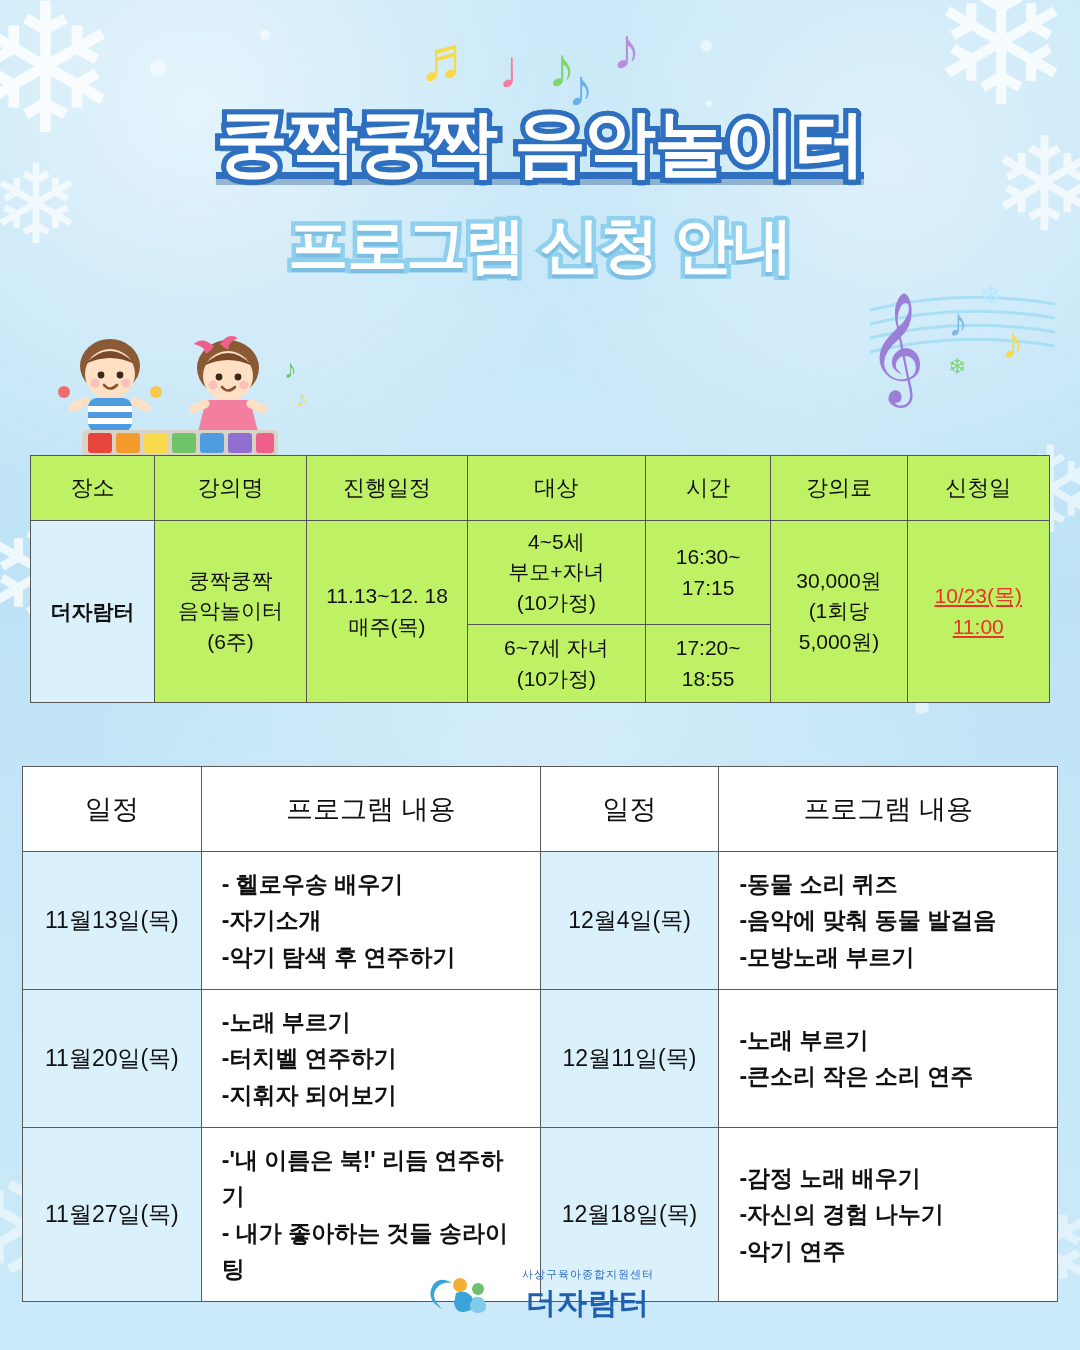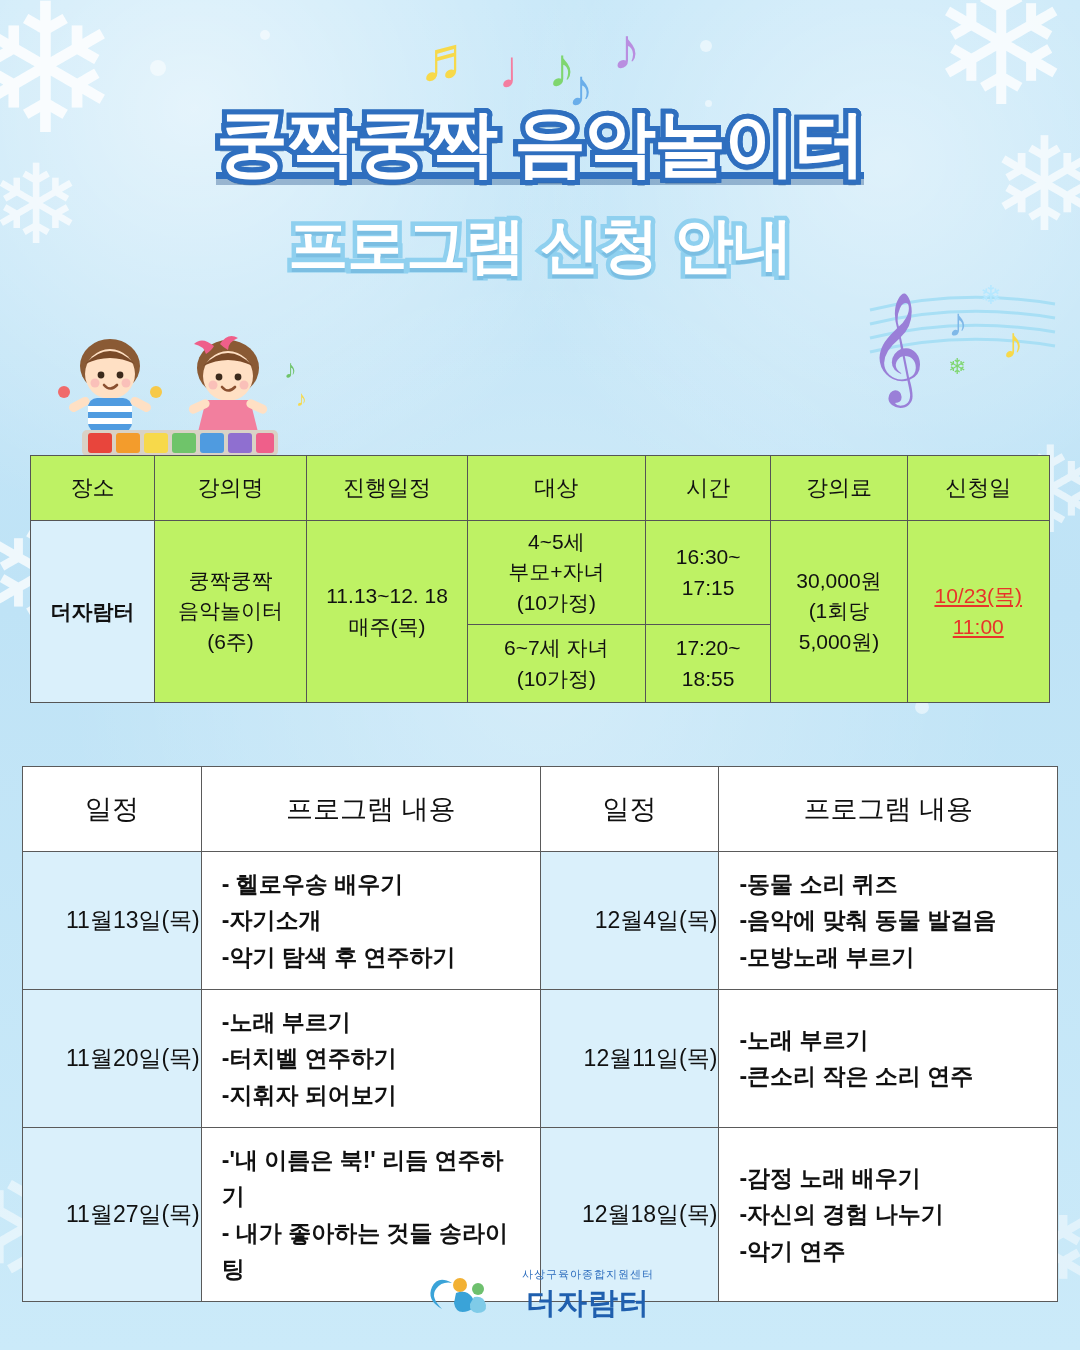--- a/index.html
+++ b/index.html
@@ -153,21 +153,21 @@
   }
   .sched-table thead th {
     height: 82px;
     font-weight: normal;
     font-size: 27px;
     background: #ffffff;
     text-align: center;
   }
   .sched-table td.date {
     background: #daf0fb;
-    text-align: right;
+    text-align: center;
     width: 178px;
     font-size: 23px;
   }
   .sched-table td.content {
     padding: 14px 20px;
     line-height: 1.58;
     font-size: 23px;
     text-align: left;
     font-weight: bold;
   }

